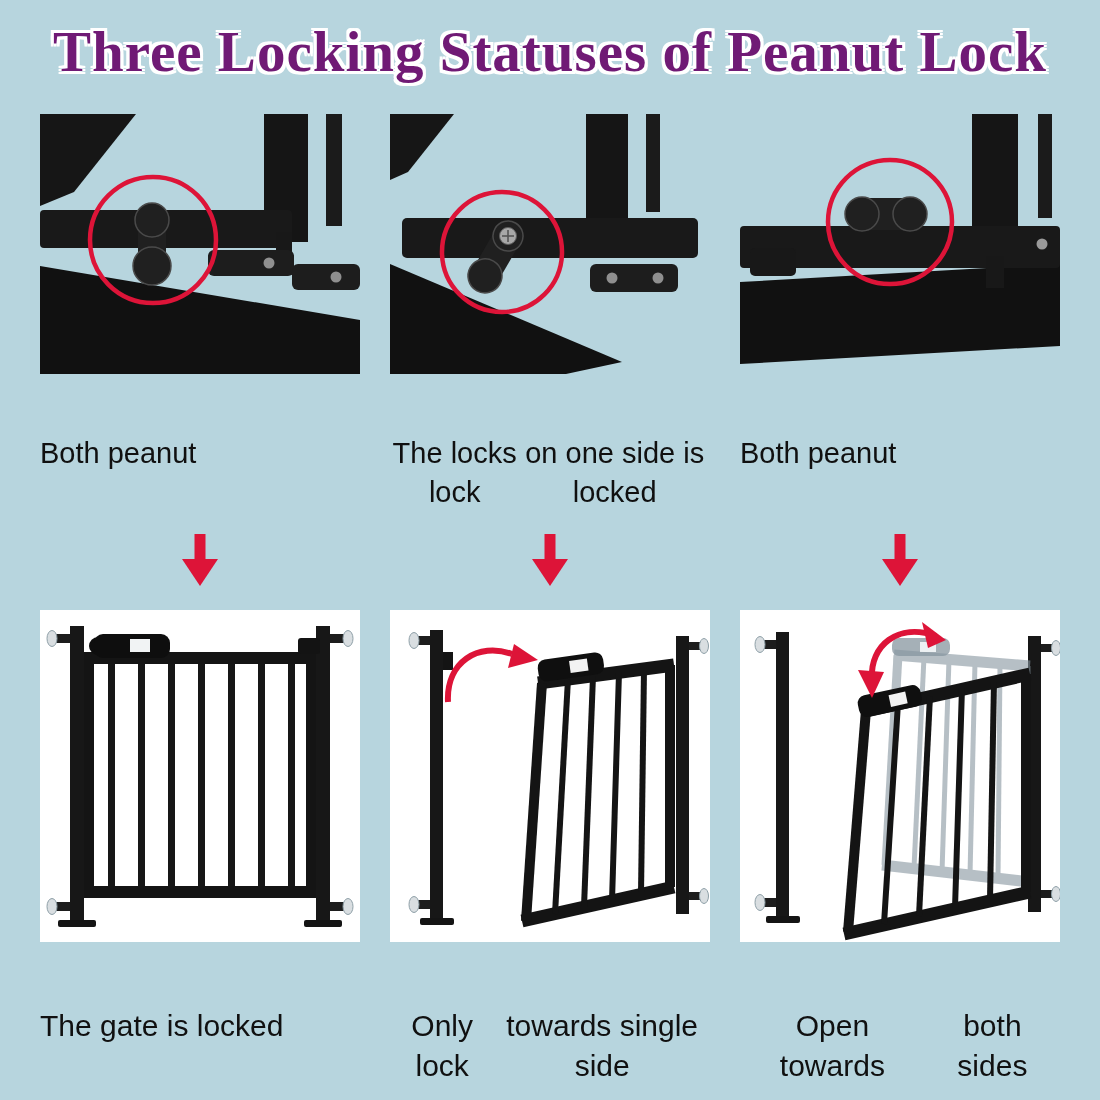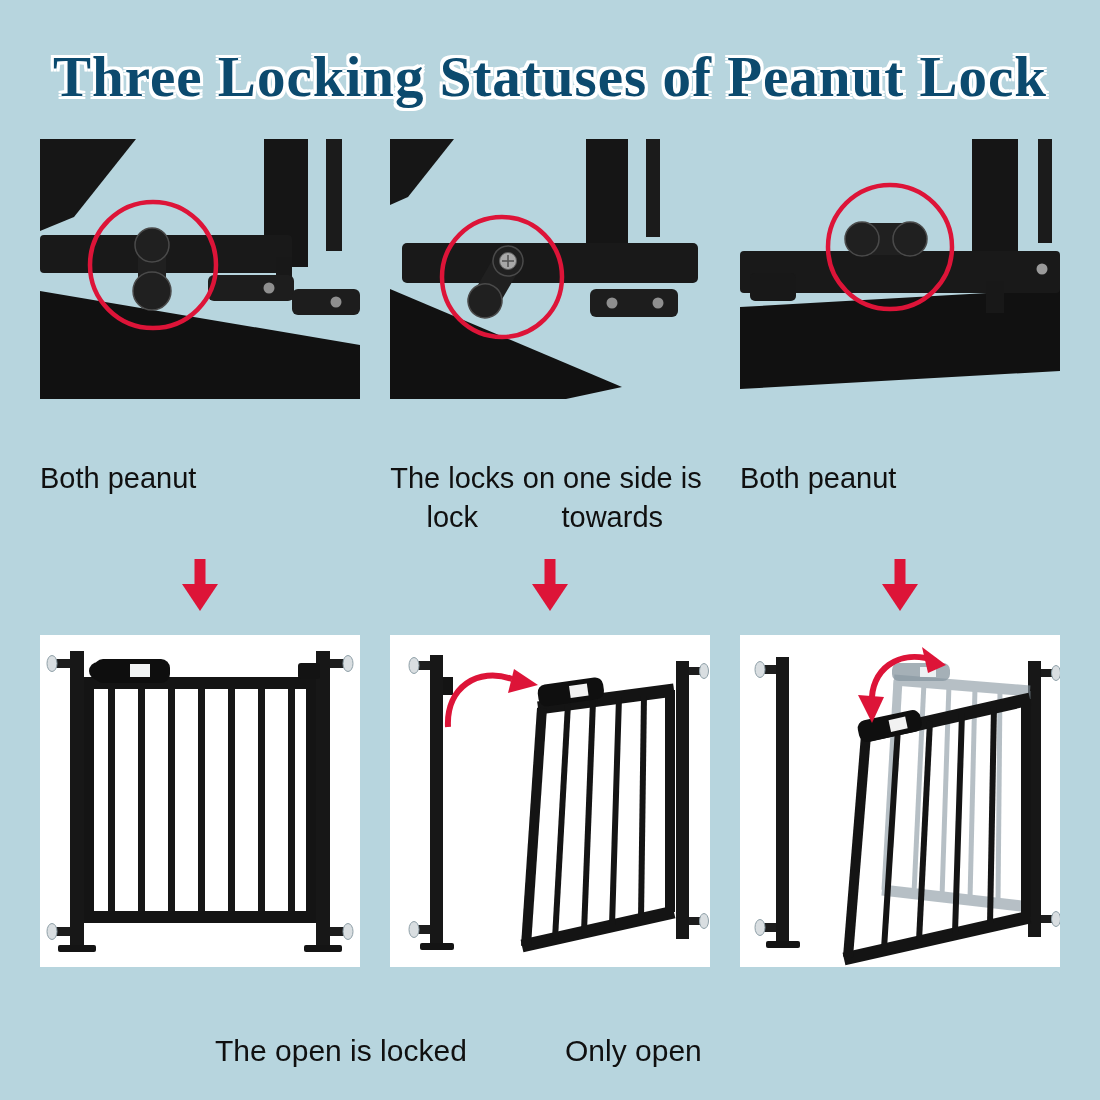--- a/index.html
+++ b/index.html
@@ -12,27 +12,27 @@
   *{box-sizing:border-box;margin:0;padding:0;}
   html,body{width:1100px;height:1100px;}
   body{
     background:var(--background);
     font-family:"Liberation Sans",sans-serif;
     color:var(--text-dark);
     overflow:hidden;
   }
   .page{width:1100px;height:1100px;}
   .title{
-    padding-top:44px;
+    padding-top:19px;
     text-align:center;
     font-family:"Liberation Serif",serif;
     font-weight:700;
     font-size:57px;
     letter-spacing:1px;
-    color:#0c4a6e;
+    color:#701a75;
     text-shadow:
       -3px -3px 0 #fff, 3px -3px 0 #fff, -3px 3px 0 #fff, 3px 3px 0 #fff,
       0 -3px 0 #fff, 0 3px 0 #fff, -3px 0 0 #fff, 3px 0 0 #fff;
   }
   .row{
     display:flex;
     justify-content:center;
     gap:30px;
   }
   .cell{width:320px;}
@@ -132,21 +132,21 @@
       </svg>
     </div>
   </div>
 
   <div class="row caps">
     <div class="cell caption">
       <span class="cap-line">Both peanut</span>
     </div>
     <div class="cell caption">
       <span class="cap-line">The locks lock</span>
-      <span class="cap-line">on one side is towards</span>
+      <span class="cap-line">on one side is locked</span>
     </div>
     <div class="cell caption">
       <span class="cap-line">Both peanut</span>
     </div>
   </div>
 
   <div class="row arrows">
     <div class="cell arrow-cell">
       <svg viewBox="0 0 36 52" width="36" height="52">
         <rect x="12.5" y="0" width="11" height="27" fill="var(--accent-red)"></rect>
@@ -299,21 +299,26 @@
           <path d="M 196,26 C 158,12 130,36 132,68" fill="none" stroke="var(--accent-red)" stroke-width="6"></path>
           <polygon points="206,30 182,12 188,38" fill="var(--accent-red)"></polygon>
           <polygon points="118,60 144,62 132,88" fill="var(--accent-red)"></polygon>
         </g>
       </svg>
     </div>
   </div>
 
   <div class="row caps caps-bottom">
     <div class="cell caption">
-      <span class="cap-line">The open is locked</span>
-
-    </div>
-    <div class="cell caption">
-      <span class="cap-line">Only open</span>
+      <span class="cap-line">The gate is locked</span>
+
+    </div>
+    <div class="cell caption">
+      <span class="cap-line">Only lock</span>
+      <span class="cap-line">towards single side</span>
+    </div>
+    <div class="cell caption">
+      <span class="cap-line">Open towards</span>
+      <span class="cap-line">both sides</span>
     </div>
   </div>
 
 </div>
 
 </body></html>

